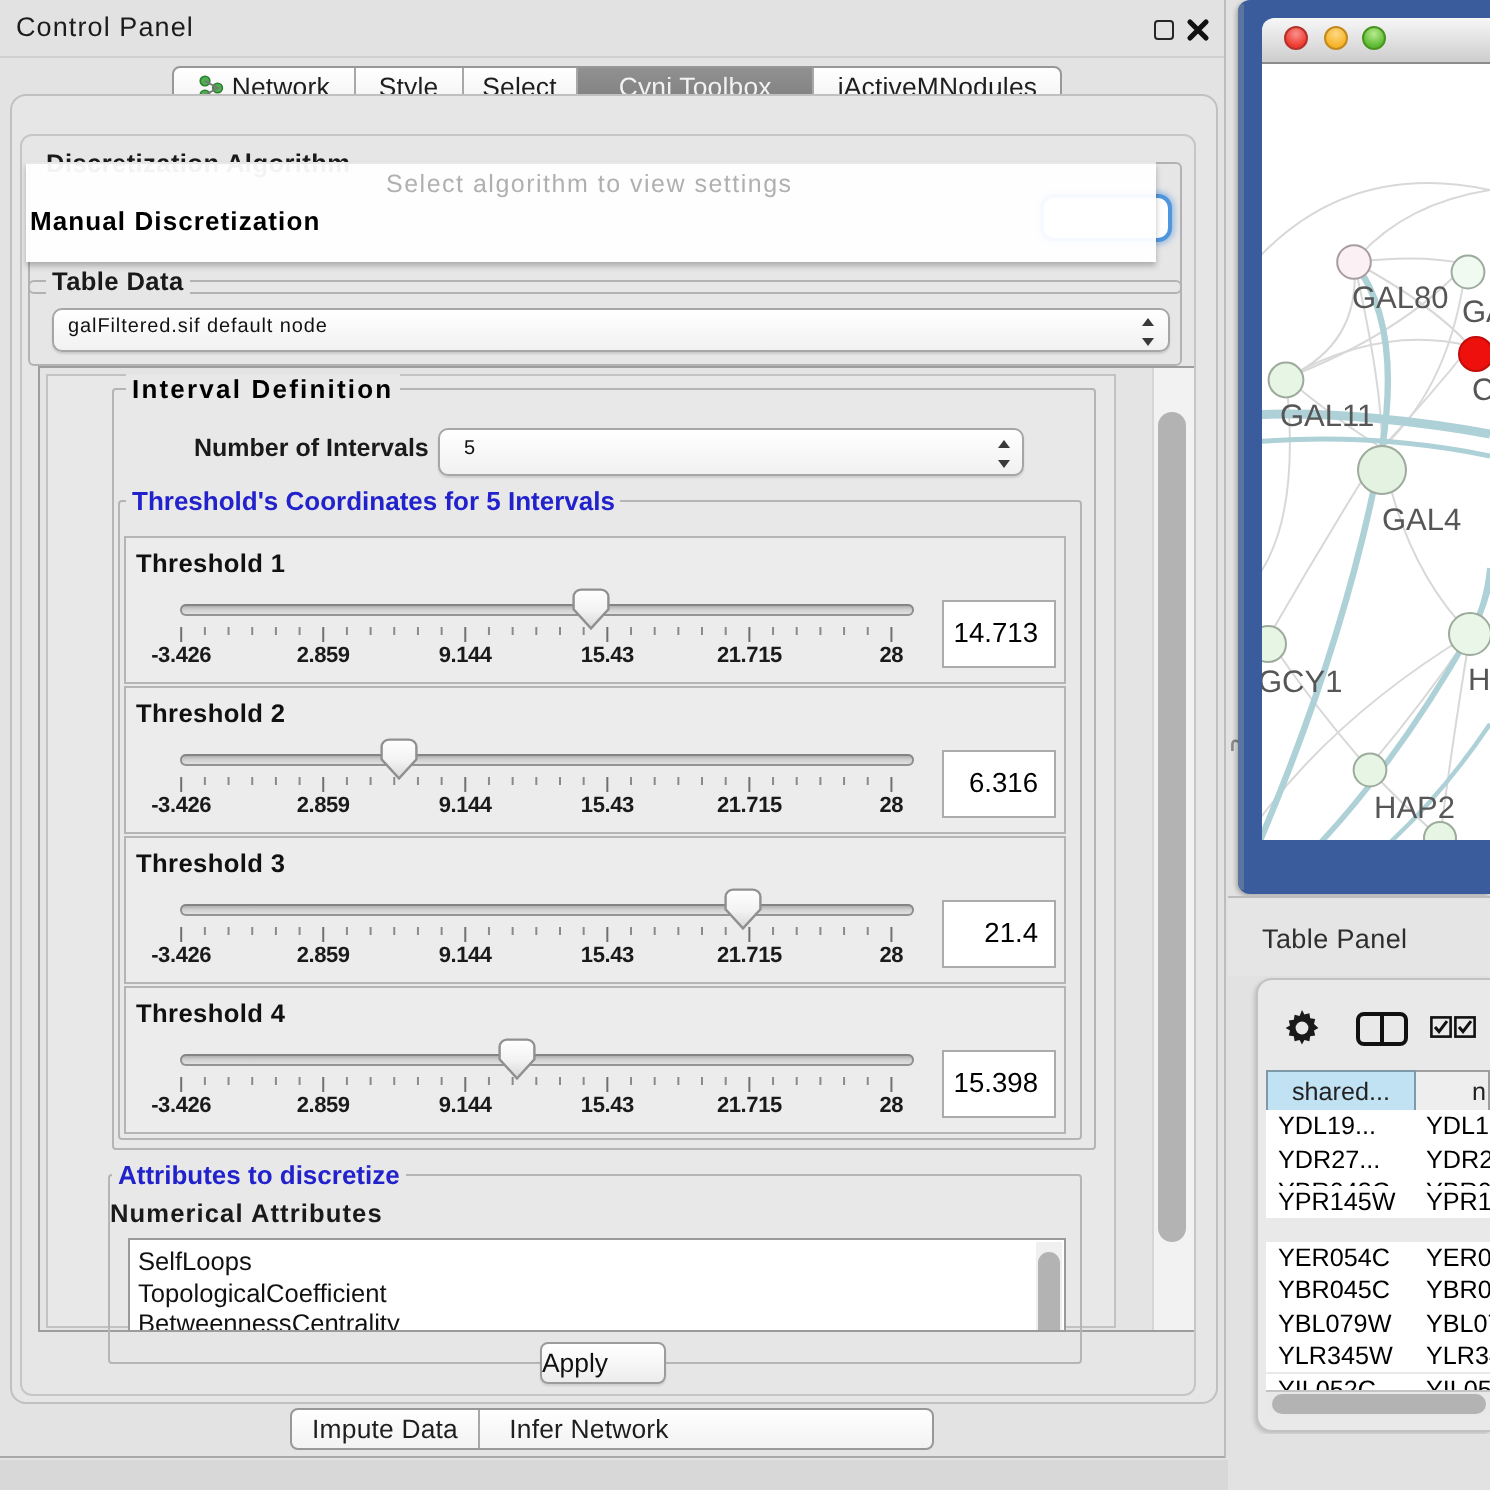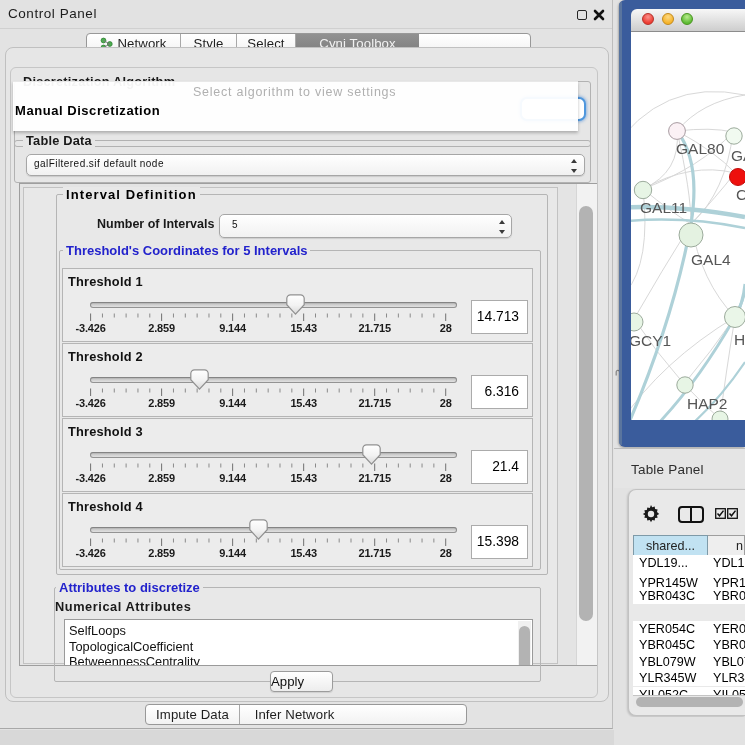--- a/index.html
+++ b/index.html
@@ -72,20 +72,21 @@
 <div class="abs seg" style="left:86px;top:33px;width:445px">
 <div style="width:94px"><svg width="13" height="14" style="margin-right:4px">
         <circle cx="3.5" cy="3.5" r="2.4" fill="#4caf50" stroke="#2e7d32" stroke-width="0.8"></circle>
         <circle cx="3.5" cy="10.5" r="2.4" fill="#4caf50" stroke="#2e7d32" stroke-width="0.8"></circle>
         <circle cx="9.8" cy="7" r="2.4" fill="#4caf50" stroke="#2e7d32" stroke-width="0.8"></circle>
         <path d="M3.5 3.5 L9.8 7 L3.5 10.5" stroke="#777" stroke-width="1" fill="none"></path>
       </svg>Network</div>
 <div style="width:56px">Style</div>
 <div style="width:59px">Select</div>
 <div class="sel" style="width:123px">Cyni Toolbox</div>
+<div style="width:127px">jActiveMNodules</div>
 </div>
 <div class="abs" id="mainpanel"></div>
 <div class="abs" id="innerpanel"></div>
 <div class="abs tbox" style="left:14px;top:81px;width:577px;height:66px;border-radius:3px"></div>
 <div class="abs lbl" style="left:20px;top:74px;background:#e6e6e6;padding:0 3px">Discretization Algorithm</div>
 <div class="abs" style="left:520px;top:96.5px;width:66px;height:24px;border-radius:7px;background:#fff;border:2.5px solid #4f97dd;box-shadow:0 0 3px 1px rgba(90,150,220,0.6)"></div>
 <div class="abs tbox" style="left:14px;top:140px;width:577px;height:43px;border-radius:3px"></div>
 <div class="abs lbl" style="left:23px;top:133px;background:#e6e6e6;padding:0 3px">Table Data</div>
 <div class="abs combo" style="left:26px;top:154px;width:559px;height:22px">
     <span style="left:7px;top:3px">galFiltered.sif default node</span>
@@ -443,21 +444,21 @@
     <span class="c2">YDL19</span>
   </div>
 <div class="trow" style="top:571.7px;height:16.4px">
     <span class="c1">YDR27...</span>
     <span class="c2">YDR27</span>
   </div>
 <div class="trow" style="top:588.1px;height:16.4px">
     <span class="c1">YBR043C</span>
     <span class="c2">YBR04</span>
   </div>
-<div class="trow" style="top:575px;height:16.4px">
+<div class="trow" style="top:593px;height:16.4px">
     <span class="c1">YPR145W</span>
     <span class="c2">YPR14</span>
   </div>
 <div class="trow" style="top:620.9px;height:16.4px">
     <span class="c1">YER054C</span>
     <span class="c2">YER05</span>
   </div>
 <div class="trow" style="top:637.3px;height:16.4px">
     <span class="c1">YBR045C</span>
     <span class="c2">YBR04</span>

